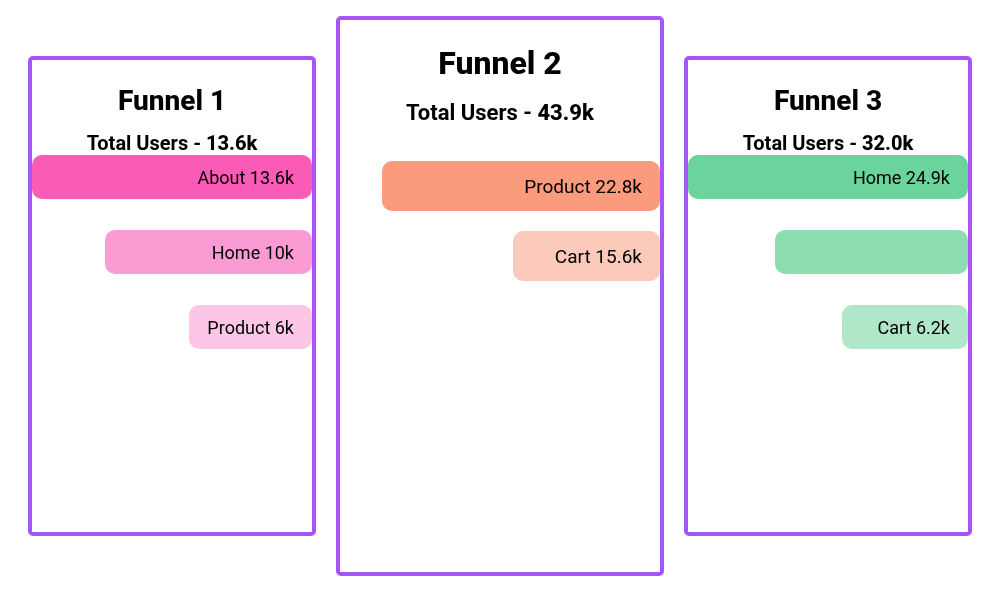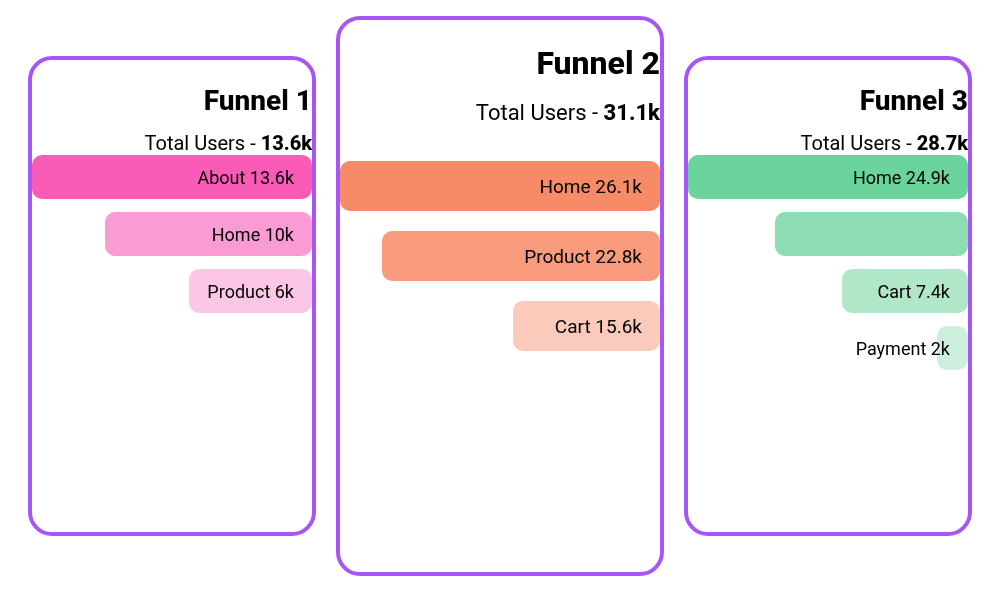--- a/index.html
+++ b/index.html
@@ -9,26 +9,26 @@
       width: 1000px;
       height: 591px;
       display: flex;
       align-items: center;
       justify-content: center;
       gap: 20px;
       padding: 20px;
     }
     .card {
       border: 4px solid #a855f7;
-      border-radius: 24px;
+      border-radius: 5px;
       background: #fff;
       padding: 24px 0 28px 0;
       display: flex;
       flex-direction: column;
-      align-items: flex-end;
+      align-items: center;
       overflow: hidden;
     }
     .card-small {
       width: 288px;
       height: 480px;
     }
     .card-large {
       width: 328px;
       height: 560px;
     }
@@ -43,27 +43,27 @@
       margin-bottom: 18px;
     }
     .card-sub {
       font-size: 20px;
       color: #000;
     }
     .card-large .card-sub {
       font-size: 22px;
       margin-bottom: 36px;
     }
-    .card-sub-label { font-weight: 400; }
+    .card-sub-label { font-weight: 700; }
     .card-sub-val { font-weight: 800; }
     .bars {
       width: 100%;
       display: flex;
       flex-direction: column;
-      gap: 13px;
+      gap: 31px;
     }
     .card-large .bars { gap: 20px; }
     .bar-row {
       position: relative;
       width: 100%;
       height: 44px;
       display: flex;
       justify-content: flex-end;
     }
     .card-large .bar-row { height: 50px; }
@@ -117,53 +117,45 @@
     <div class="bar-row">
       <div class="bar-fill b3" style="width:44%"></div>
       <div class="bar-label">Product 6k</div>
     </div>
   </div>
 </div>
 
 <div class="card card-large f2">
   <div class="card-title">Funnel 2</div>
   <div class="card-sub">
-    <span class="card-sub-label">Total Users - </span><span class="card-sub-val">31.1k</span>
+    <span class="card-sub-label">Total Users - </span><span class="card-sub-val">43.9k</span>
   </div>
   <div class="bars">
-    <div class="bar-row">
-      <div class="bar-fill b1" style="width:100%"></div>
-      <div class="bar-label">Home 26.1k</div>
-    </div>
     <div class="bar-row">
       <div class="bar-fill b2" style="width:87%"></div>
       <div class="bar-label">Product 22.8k</div>
     </div>
     <div class="bar-row">
       <div class="bar-fill b5" style="width:46%"></div>
       <div class="bar-label">Cart 15.6k</div>
     </div>
   </div>
 </div>
 
 <div class="card card-small f3">
   <div class="card-title">Funnel 3</div>
   <div class="card-sub">
-    <span class="card-sub-label">Total Users - </span><span class="card-sub-val">28.7k</span>
+    <span class="card-sub-label">Total Users - </span><span class="card-sub-val">32.0k</span>
   </div>
   <div class="bars">
     <div class="bar-row">
       <div class="bar-fill b1" style="width:100%"></div>
       <div class="bar-label">Home 24.9k</div>
     </div>
     <div class="bar-row">
       <div class="bar-fill b2" style="width:69%"></div>
     </div>
     <div class="bar-row">
       <div class="bar-fill b3" style="width:45%"></div>
-      <div class="bar-label">Cart 7.4k</div>
-    </div>
-    <div class="bar-row">
-      <div class="bar-fill b4" style="width:11%"></div>
-      <div class="bar-label">Payment 2k</div>
+      <div class="bar-label">Cart 6.2k</div>
     </div>
   </div>
 </div>
 
 </body></html>

